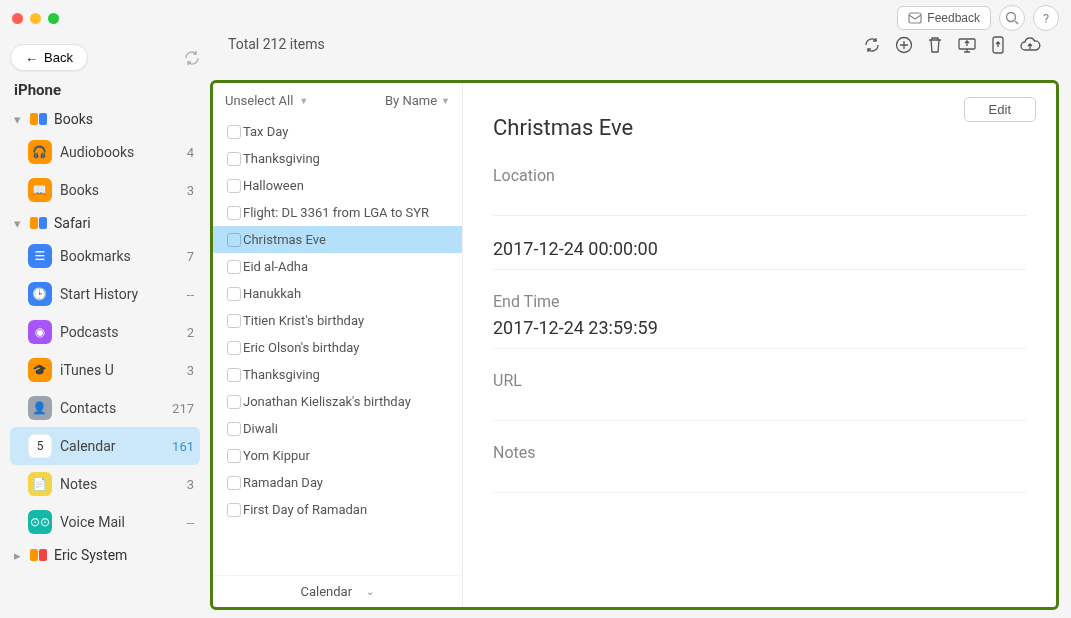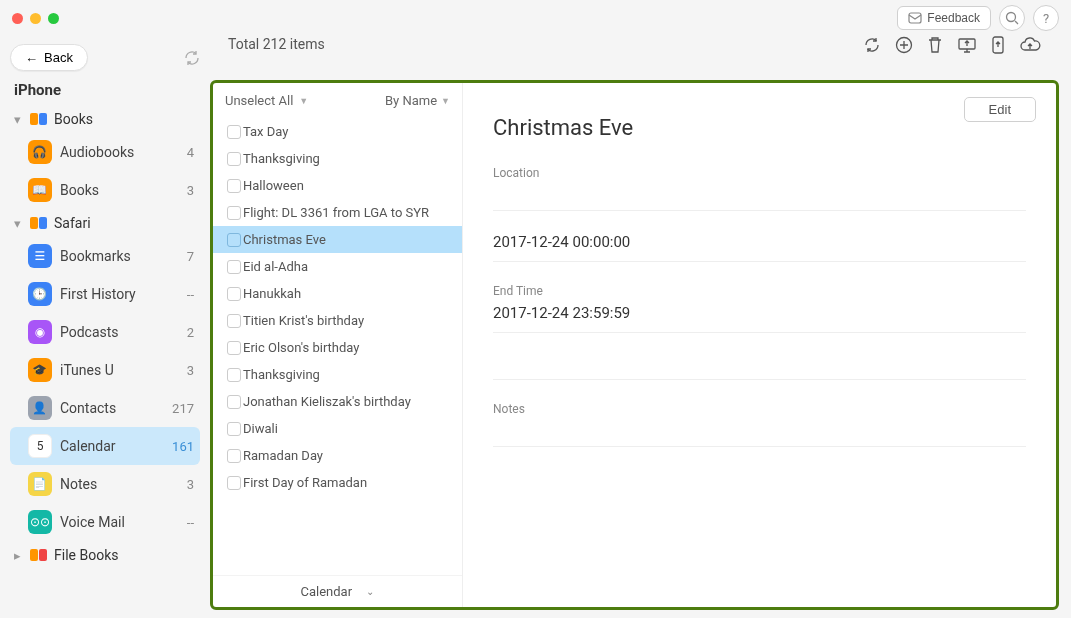--- a/index.html
+++ b/index.html
@@ -56,22 +56,22 @@
   .list-row { display: flex; align-items: center; gap: 2px; padding: 6px 14px; font-size: 13px; color: #555; cursor: pointer; }
   .list-row.selected { background: #b5e0fb; }
   .chk { width: 14px; height: 14px; border: 1px solid #ccc; border-radius: 3px; flex-shrink: 0; }
   .list-row.selected .chk { border-color: #7fb8de; }
   .list-footer { padding: 8px; text-align: center; font-size: 13px; color: #555; display:flex; justify-content:center; align-items:center; gap:14px; border-top:1px solid #f3f3f3;}
   
   .detail { flex: 1; padding: 22px 30px; position: relative; }
   .edit-btn { position: absolute; right: 20px; top: 14px; border: 1px solid #d0d0d0; border-radius: 5px; background: #fff; padding: 4px 24px; font-size: 13px; cursor: pointer; color:#555; }
   .detail h2 { font-size: 22px; font-weight: 400; margin: 10px 0 26px 0; color: #333; }
   .field { margin-bottom: 22px; border-bottom: 1px solid #eee; padding-bottom: 10px; }
-  .field .k { color: #888; font-size: 12px; margin-bottom: 6px; }
-  .field .v { font-size: 15px; color: #333; min-height: 14px; }
+  .field .k { color: #888; font-size: 16px; margin-bottom: 6px; }
+  .field .v { font-size: 18px; color: #333; min-height: 14px; }
 
   svg { display: block; }
 </style>
 </head>
 <body>
 
 <div class="app">
   <div class="titlebar">
     <div class="traffic">
       <div class="dot red"></div>
@@ -140,21 +140,21 @@
             </span>
             <span style="font-size:14px;">Safari</span>
           </div>
           <div class="tree-item">
             <span class="icn blue">☰</span>
             <span class="label">Bookmarks</span>
             <span class="count">7</span>
           </div>
           <div class="tree-item">
             <span class="icn blue">🕒</span>
-            <span class="label">First History</span>
+            <span class="label">Start History</span>
             <span class="count">--</span>
           </div>
           <div class="tree-item">
             <span class="icn purple">◉</span>
             <span class="label">Podcasts</span>
             <span class="count">2</span>
           </div>
           <div class="tree-item">
             <span class="icn orange">🎓</span>
             <span class="label">iTunes U</span>
@@ -179,21 +179,21 @@
             <span class="icn teal">⊙⊙</span>
             <span class="label">Voice Mail</span>
             <span class="count">--</span>
           </div>
           <div class="tree-header">
             <span class="chev">▸</span>
             <span class="icn pair">
               <span style="background:#ff9500"></span>
               <span style="background:#ef4444"></span>
             </span>
-            <span style="font-size:14px;">File Books</span>
+            <span style="font-size:14px;">Eric System</span>
           </div>
         </div>
     </div>
 
     <div class="main">
       <div class="main-header">
         <div class="total">Total 212 items</div>
         <div class="toolbar">
           <span class="tool">
               <svg width="18" height="18" viewBox="0 0 18 18" fill="none" stroke="#555" stroke-width="1.3">
@@ -289,20 +289,24 @@
               <div class="list-row">
                 <span class="chk"></span>
                 <span>Jonathan Kieliszak's birthday</span>
               </div>
               <div class="list-row">
                 <span class="chk"></span>
                 <span>Diwali</span>
               </div>
               <div class="list-row">
                 <span class="chk"></span>
+                <span>Yom Kippur</span>
+              </div>
+              <div class="list-row">
+                <span class="chk"></span>
                 <span>Ramadan Day</span>
               </div>
               <div class="list-row">
                 <span class="chk"></span>
                 <span>First Day of Ramadan</span>
               </div>
             </div>
           <div class="list-footer">
             <span>Calendar</span>
             <span style="font-size:10px;color:#888;">⌄</span>
@@ -318,20 +322,21 @@
                 <div class="v"></div>
               </div>
               <div class="field">
                 <div class="v">2017-12-24 00:00:00</div>
               </div>
               <div class="field">
                 <div class="k">End Time</div>
                 <div class="v">2017-12-24 23:59:59</div>
               </div>
               <div class="field">
+                <div class="k">URL</div>
                 <div class="v"></div>
               </div>
               <div class="field">
                 <div class="k">Notes</div>
                 <div class="v"></div>
               </div>
             </div>
         </div>
       </div>
     </div>

